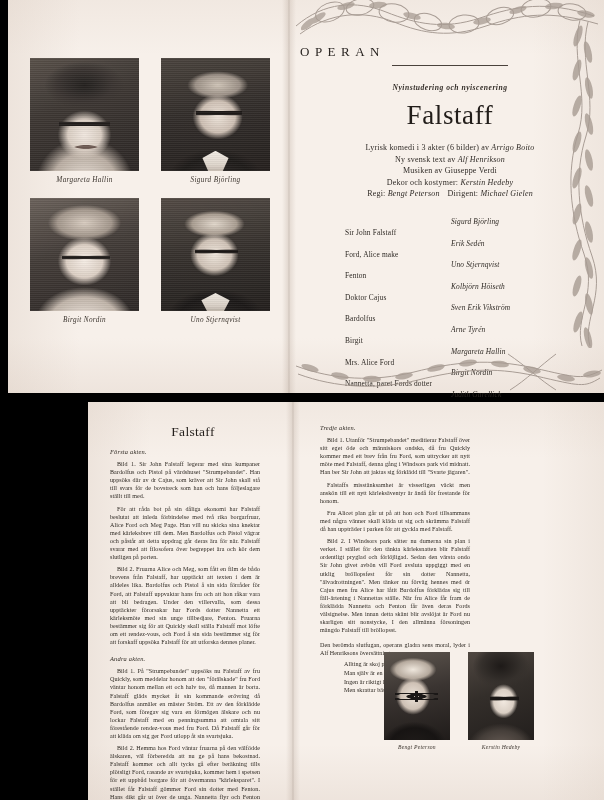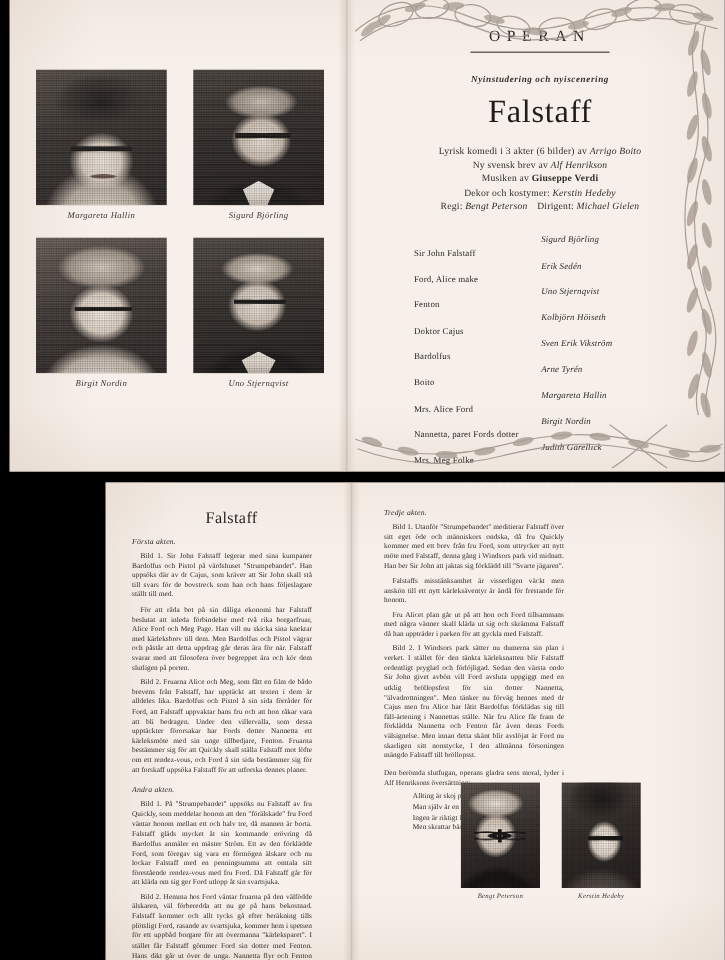--- a/index.html
+++ b/index.html
@@ -172,21 +172,21 @@
     position: absolute; left: 37%; top: 84%; width: 26%; height: 16%;
     background: linear-gradient(180deg, #f0eae2 0%, #d8cfc5 72%, #bcb2a7 100%);
     clip-path: polygon(50% 0%, 100% 40%, 80% 100%, 20% 100%, 0% 40%);
   }
 
   
   .title-page {
     position: absolute;
     left: 292px; top: 0; width: 300px; height: 393px;
   }
-  .operan-wrap { text-align: center; margin-top: 22px; }
+  .operan-wrap { text-align: left; margin-top: 44px; }
   .operan {
     font-size: 13px;
     letter-spacing: 5.5px;
     color: #2a2522;
     font-family: "Liberation Serif", serif;
   }
   .operan-rule {
     width: 116px; height: 1px;
     background: #4a423c;
     margin: 5px auto 0;
@@ -209,21 +209,21 @@
     font-family: "Liberation Serif", serif;
   }
   .credit-lines { margin-top: 11px; text-align: center; }
   .credit {
     font-size: 8px;
     line-height: 11.6px;
     letter-spacing: .2px;
     color: #2f2a26;
   }
   .credit i { }
-  .credit b { font-weight: bold; }
+  .credit b { font-weight: normal; }
   .credit-split {
     display: flex;
     justify-content: center;
     gap: 8px;
     font-size: 8px;
     line-height: 11.6px;
   }
 
   
   .cast {
@@ -437,21 +437,21 @@
 
     <div class="subtitle-it">Nyinstudering och nyiscenering</div>
     <div class="opera-title">Falstaff</div>
 
     <div class="credit-lines">
       <div class="credit">
         <span>Lyrisk komedi i 3 akter (6 bilder) av</span>
         <i>Arrigo Boito</i>
       </div>
       <div class="credit">
-        <span>Ny svensk brev av</span>
+        <span>Ny svensk text av</span>
         <i>Alf Henrikson</i>
       </div>
       <div class="credit">
         <span>Musiken av</span>
         <b>Giuseppe Verdi</b>
       </div>
       <div class="credit">
         <span>Dekor och kostymer:</span>
         <i>Kerstin Hedeby</i>
       </div>
@@ -482,21 +482,21 @@
       </div>
       <div class="cast-row">
         <span class="cast-role">Doktor Cajus</span>
         <span class="cast-name">Kolbjörn Höiseth</span>
       </div>
       <div class="cast-row">
         <span class="cast-role">Bardolfus</span>
         <span class="cast-name">Sven Erik Vikström</span>
       </div>
       <div class="cast-row">
-        <span class="cast-role">Boito</span>
+        <span class="cast-role">Birgit</span>
         <span class="cast-name">Arne Tyrén</span>
       </div>
       <div class="cast-row">
         <span class="cast-role">Mrs. Alice Ford</span>
         <span class="cast-name">Margareta Hallin</span>
       </div>
       <div class="cast-row">
         <span class="cast-role">Nannetta, paret Fords dotter</span>
         <span class="cast-name">Birgit Nordin</span>
       </div>

